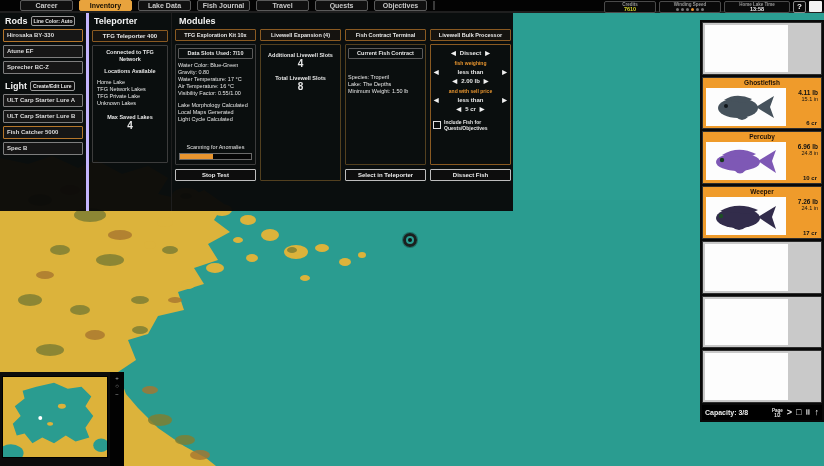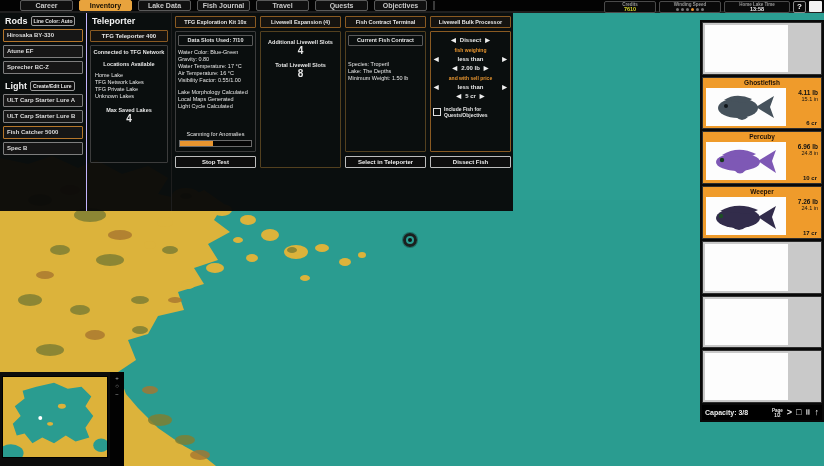--- a/index.html
+++ b/index.html
@@ -30,21 +30,21 @@
 
   
   .overlay { position:absolute; left:0; top:13px; width:513px; height:198px; background:rgba(9,9,9,.97); display:flex; color:#e6e6e6; }
   .col-rods { width:88px; padding:2px 1px; }
   .sec-head { display:flex; align-items:center; gap:3px; margin:1px 2px 2px 4px; }
   .sec-title { font-size:9px; font-weight:bold; color:#f2f2f2; }
   .sec-btn { font-size:5px; font-weight:bold; color:#e8e8e8; border:1px solid #9a9a9a; border-radius:2px; background:#0d0d0d; padding:1px 2px; white-space:nowrap; cursor:pointer; }
   .gear-item { margin:3px 2px; height:13px; line-height:11px; border:1px solid #7e7e7e; border-radius:1px; background:#161616; font-size:6px; font-weight:bold; color:#dcdcdc; padding-left:3px; white-space:nowrap; overflow:hidden; cursor:pointer; }
   .gear-item.selected { border-color:#b5762b; }
 
-  .col-tele { width:87px; padding:2px 1px; border-left:1px solid #c4b5fd; display:flex; flex-direction:column; }
+  .col-tele { width:87px; padding:2px 1px; border-left:3px solid #c4b5fd; display:flex; flex-direction:column; }
   .tele-title-box { margin:2px 2px 0; border:1px solid #8a5a22; background:#151310; font-size:6px; font-weight:bold; text-align:center; padding:2px 0; border-radius:1px; }
   .tele-body { margin:3px 2px; border:1px solid #3c3c3c; border-radius:1px; padding:3px 2px; font-size:5.5px; line-height:7px; min-height:118px; }
   .t-center { text-align:center; font-weight:bold; }
   .tele-locs { margin-top:4px; padding-left:2px; }
   .tele-max { margin-top:7px; text-align:center; font-weight:bold; }
   .big-num { text-align:center; font-size:10px; font-weight:bold; margin-top:1px; }
 
   .col-mods { flex:1; padding:2px 2px 2px 3px; border-left:1px solid #1e1e1e; display:flex; flex-direction:column; }
   .mods-row { display:flex; gap:4px; height:152px; margin-top:1px; }
   .mod { width:81px; display:flex; flex-direction:column; }
@@ -218,20 +218,23 @@
           <div>TFG Network Lakes</div>
           <div>TFG Private Lake</div>
           <div>Unknown Lakes</div>
         </div>
         <div class="tele-max">Max Saved Lakes</div>
         <div class="big-num">4</div>
       </div>
     </div>
 
     <div class="col-mods">
+      <div class="sec-head">
+          <span class="sec-title">Modules</span>
+        </div>
       <div class="mods-row">
 
         <div class="mod">
           <div class="mod-title">TFG Exploration Kit 10x</div>
           <div class="mod-body" style="border-color:#3c3c3c">
             <div class="sub-box">Data Slots Used: 7/10</div>
             <div class="stat-line">Water Color: Blue-Green</div>
             <div class="stat-line">Gravity: 0.80</div>
             <div class="stat-line">Water Temperature: 17 °C</div>
             <div class="stat-line">Air Temperature: 16 °C</div>

